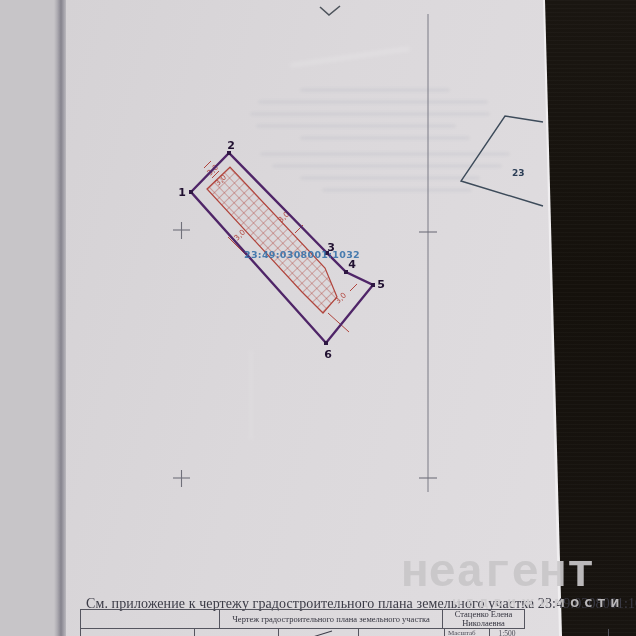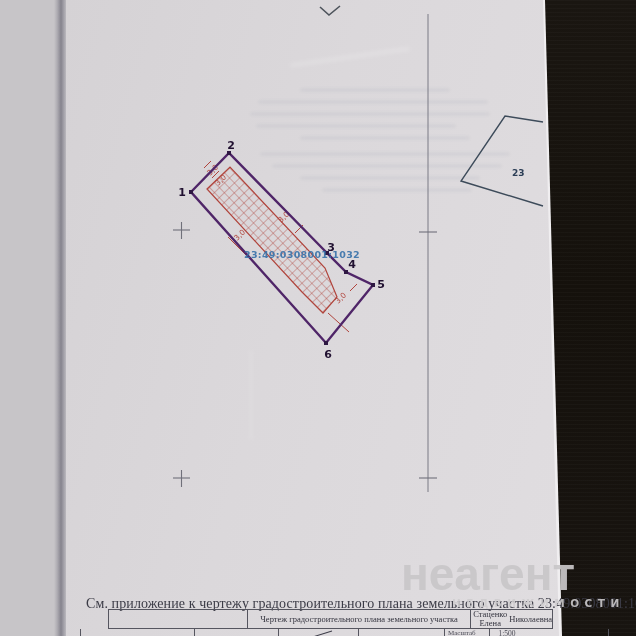--- a/index.html
+++ b/index.html
@@ -38,27 +38,27 @@
   
   .footer-note{
     position:absolute;left:86px;top:596px;width:460px;
     font-family:"Liberation Serif",serif;font-size:14px;color:#3b3b46;
     letter-spacing:0.1px;white-space:nowrap;
   }
   .tb-row1{
     position:absolute;left:80px;top:609px;width:445px;height:20px;
     border-top:1px solid #55555f;border-bottom:1px solid #55555f;
     border-left:1px solid #55555f;border-right:1px solid #55555f;
-    display:flex;box-sizing:border-box;margin-left:28px;
+    display:flex;box-sizing:border-box;
   }
   .tb-row1 .c1{width:138px;}
   .tb-row1 .c2{width:222px;border-left:1px solid #55555f;border-right:1px solid #55555f;
     display:flex;align-items:center;justify-content:center;text-align:center;
     font-family:"Liberation Serif",serif;font-size:8.5px;color:#33333e;}
-  .tb-row1 .c3{flex:1;display:flex;flex-direction:row;align-items:center;justify-content:center;
+  .tb-row1 .c3{flex:1;display:flex;flex-direction:column;align-items:center;justify-content:center;
     font-family:"Liberation Serif",serif;font-size:8.5px;line-height:9px;color:#33333e;text-align:center;}
   .tb-row2{
     position:absolute;left:80px;top:629px;width:529px;height:7px;overflow:hidden;
     border-left:1px solid #55555f;border-right:1px solid #55555f;
     display:flex;box-sizing:border-box;
   }
   .tb-row2 div{box-sizing:border-box;height:20px;}
   .tb-row2 .d{border-left:1px solid #55555f;}
   .tb-row2 .sig{position:relative;}
   .tb-row2 .sig::after{
@@ -66,21 +66,21 @@
     background:#3c3c48;transform:rotate(-17deg);
   }
   .tb-row2 .scale-label{font-family:"Liberation Serif",serif;font-size:7px;color:#4a4a55;
     padding-left:3px;overflow:hidden;white-space:nowrap;}
   .tb-row2 .scale-value{font-family:"Liberation Serif",serif;font-size:7.5px;color:#4a4a55;
     text-align:center;white-space:nowrap;}
 
   
   .wm-logo{
     position:absolute;left:401px;top:551px;
-    font-family:Liberation Sans, sans-serif;font-weight:bold;font-size:46px;line-height:46px;
+    font-family:Liberation Mono, monospace;font-weight:bold;font-size:46px;line-height:46px;
     letter-spacing:0px;color:#c9c7c9;opacity:0.92;white-space:nowrap;
   }
   .wm-tagline{
     position:absolute;left:452px;top:597px;
     font-family:"DejaVu Sans",sans-serif;font-weight:bold;font-size:10.5px;
     letter-spacing:5.5px;color:#cfcdcf;opacity:0.88;white-space:nowrap;
   }
 </style>
 </head>
 <body>

